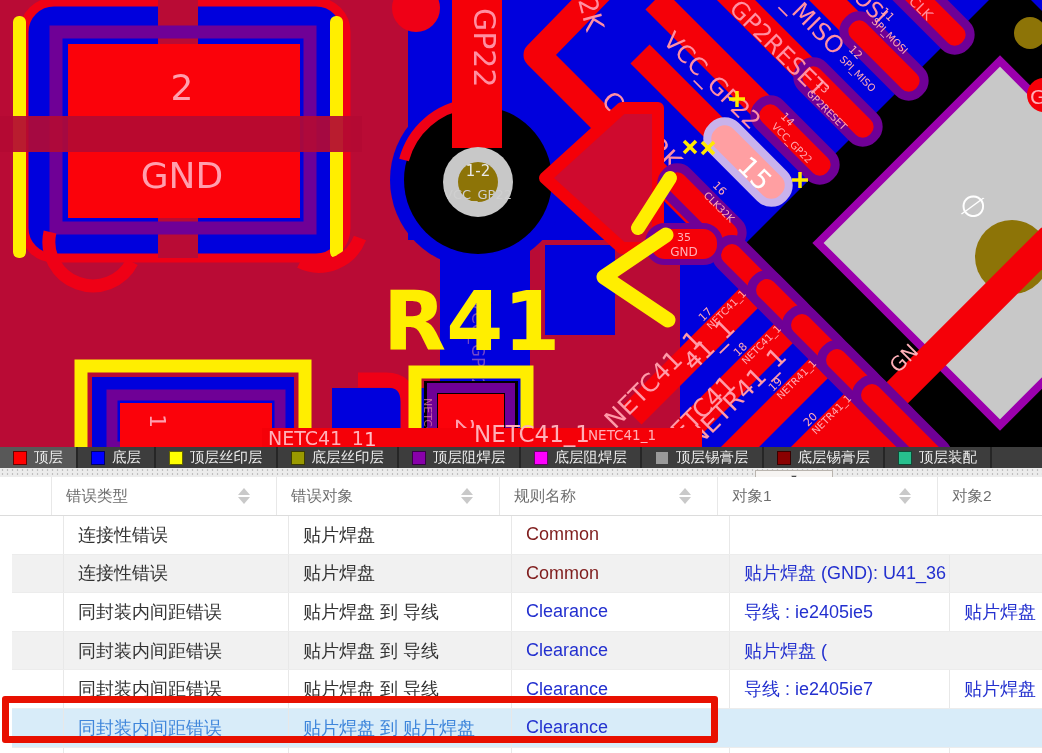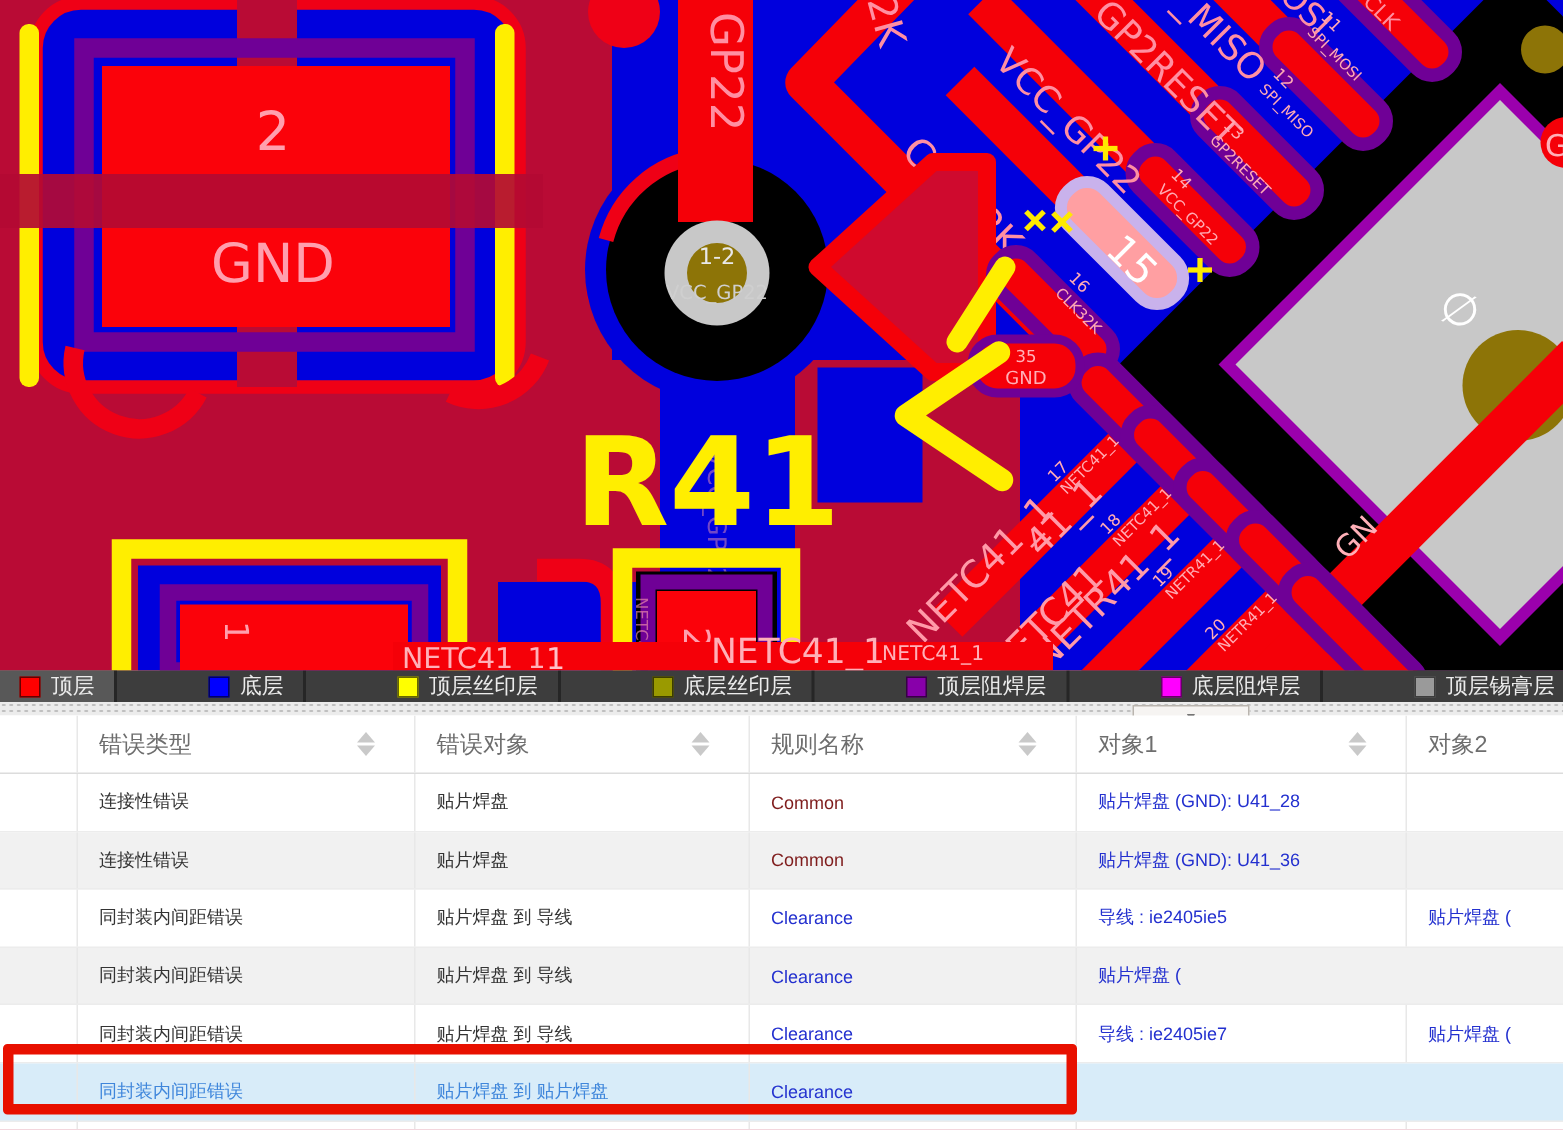--- a/index.html
+++ b/index.html
@@ -3,38 +3,38 @@
 <meta charset="utf-8">
 <style>
   html,body{margin:0;padding:0;background:#fff;}
   .screen{position:relative;width:1042px;height:753px;overflow:hidden;
           font-family:"Liberation Sans",sans-serif;background:#fff;}
   .pcb{position:absolute;left:0;top:0;width:1042px;height:447px;background:#b90b35;}
   svg text{font-family:"DejaVu Sans","Liberation Sans",sans-serif;}
 
   
   .layerbar{position:absolute;left:0;top:447px;width:1042px;height:21px;background:#3d3d3d;
-            display:flex;align-items:stretch;overflow:hidden;white-space:nowrap;gap:48px;}
+            display:flex;align-items:stretch;overflow:hidden;white-space:nowrap;}
   .tab{display:flex;align-items:center;gap:7px;padding:0 13px;color:#ececec;
        font-size:14.5px;border-right:2px solid #262626;cursor:pointer;flex:0 0 auto;}
   .tab.active{background:#585858;}
   .sw{width:12px;height:12px;border:1px solid rgba(0,0,0,.6);flex:0 0 auto;}
 
   
   .strip{position:absolute;left:0;top:468px;width:1042px;height:9px;background:#ececec;
          background-image:radial-gradient(#bfbfbf 1px,transparent 1.2px);background-size:5px 4px;}
   .handle{position:absolute;left:755px;top:470px;width:76px;height:14px;background:#f6f4f2;
           border:1px solid #b9b4ae;display:flex;align-items:center;justify-content:center;
           font-size:9px;color:#4a4a4a;cursor:pointer;}
 
   
   .drc{position:absolute;left:0;top:477px;width:1042px;height:276px;background:#fff;overflow:hidden;}
   .tr,.th{display:grid;grid-template-columns:52px 225px 223px 218px 220px 1fr;align-items:center;}
   .th{height:38px;color:#6e6e6e;font-size:15.5px;border-bottom:1px solid #dcdcdc;}
-  .tr{height:37.6px;font-size:12px;color:#333;border-bottom:1px solid #ececec;}
+  .tr{height:37.6px;font-size:18px;color:#333;border-bottom:1px solid #ececec;margin-left:12px;}
   .tr.alt{background:#f1f1f1;}
   .tr.selected{background:#d8ecf9;}
   .td,.hd{padding:0 10px 0 14px;overflow:hidden;white-space:nowrap;height:100%;
           display:flex;align-items:center;border-right:1px solid #e8e8e8;}
   .td:last-child,.hd:last-child{border-right:none;}
   .hd{position:relative;}
   .sort{position:absolute;right:26px;top:50%;transform:translateY(-50%);
         display:flex;flex-direction:column;gap:2px;cursor:pointer;}
   .sort i{display:block;width:0;height:0;border-left:6px solid transparent;border-right:6px solid transparent;}
   .sort .up{border-bottom:7px solid #c9c9c9;}
@@ -308,23 +308,20 @@
     </div>
 
     <div class="tr">
       <div class="td"></div>
       <div class="td">连接性错误</div>
       <div class="td">贴片焊盘</div>
       <div class="td rule">
           <span class="plain">Common</span>
         </div>
       <div class="td">
-          <span class="link">贴片焊盘 (GND): U41_28</span>
-        </div>
-      <div class="td">
           <span class="link"></span>
         </div>
     </div>
 
     <div class="tr alt">
       <div class="td"></div>
       <div class="td">连接性错误</div>
       <div class="td">贴片焊盘</div>
       <div class="td rule">
           <span class="plain">Common</span>

